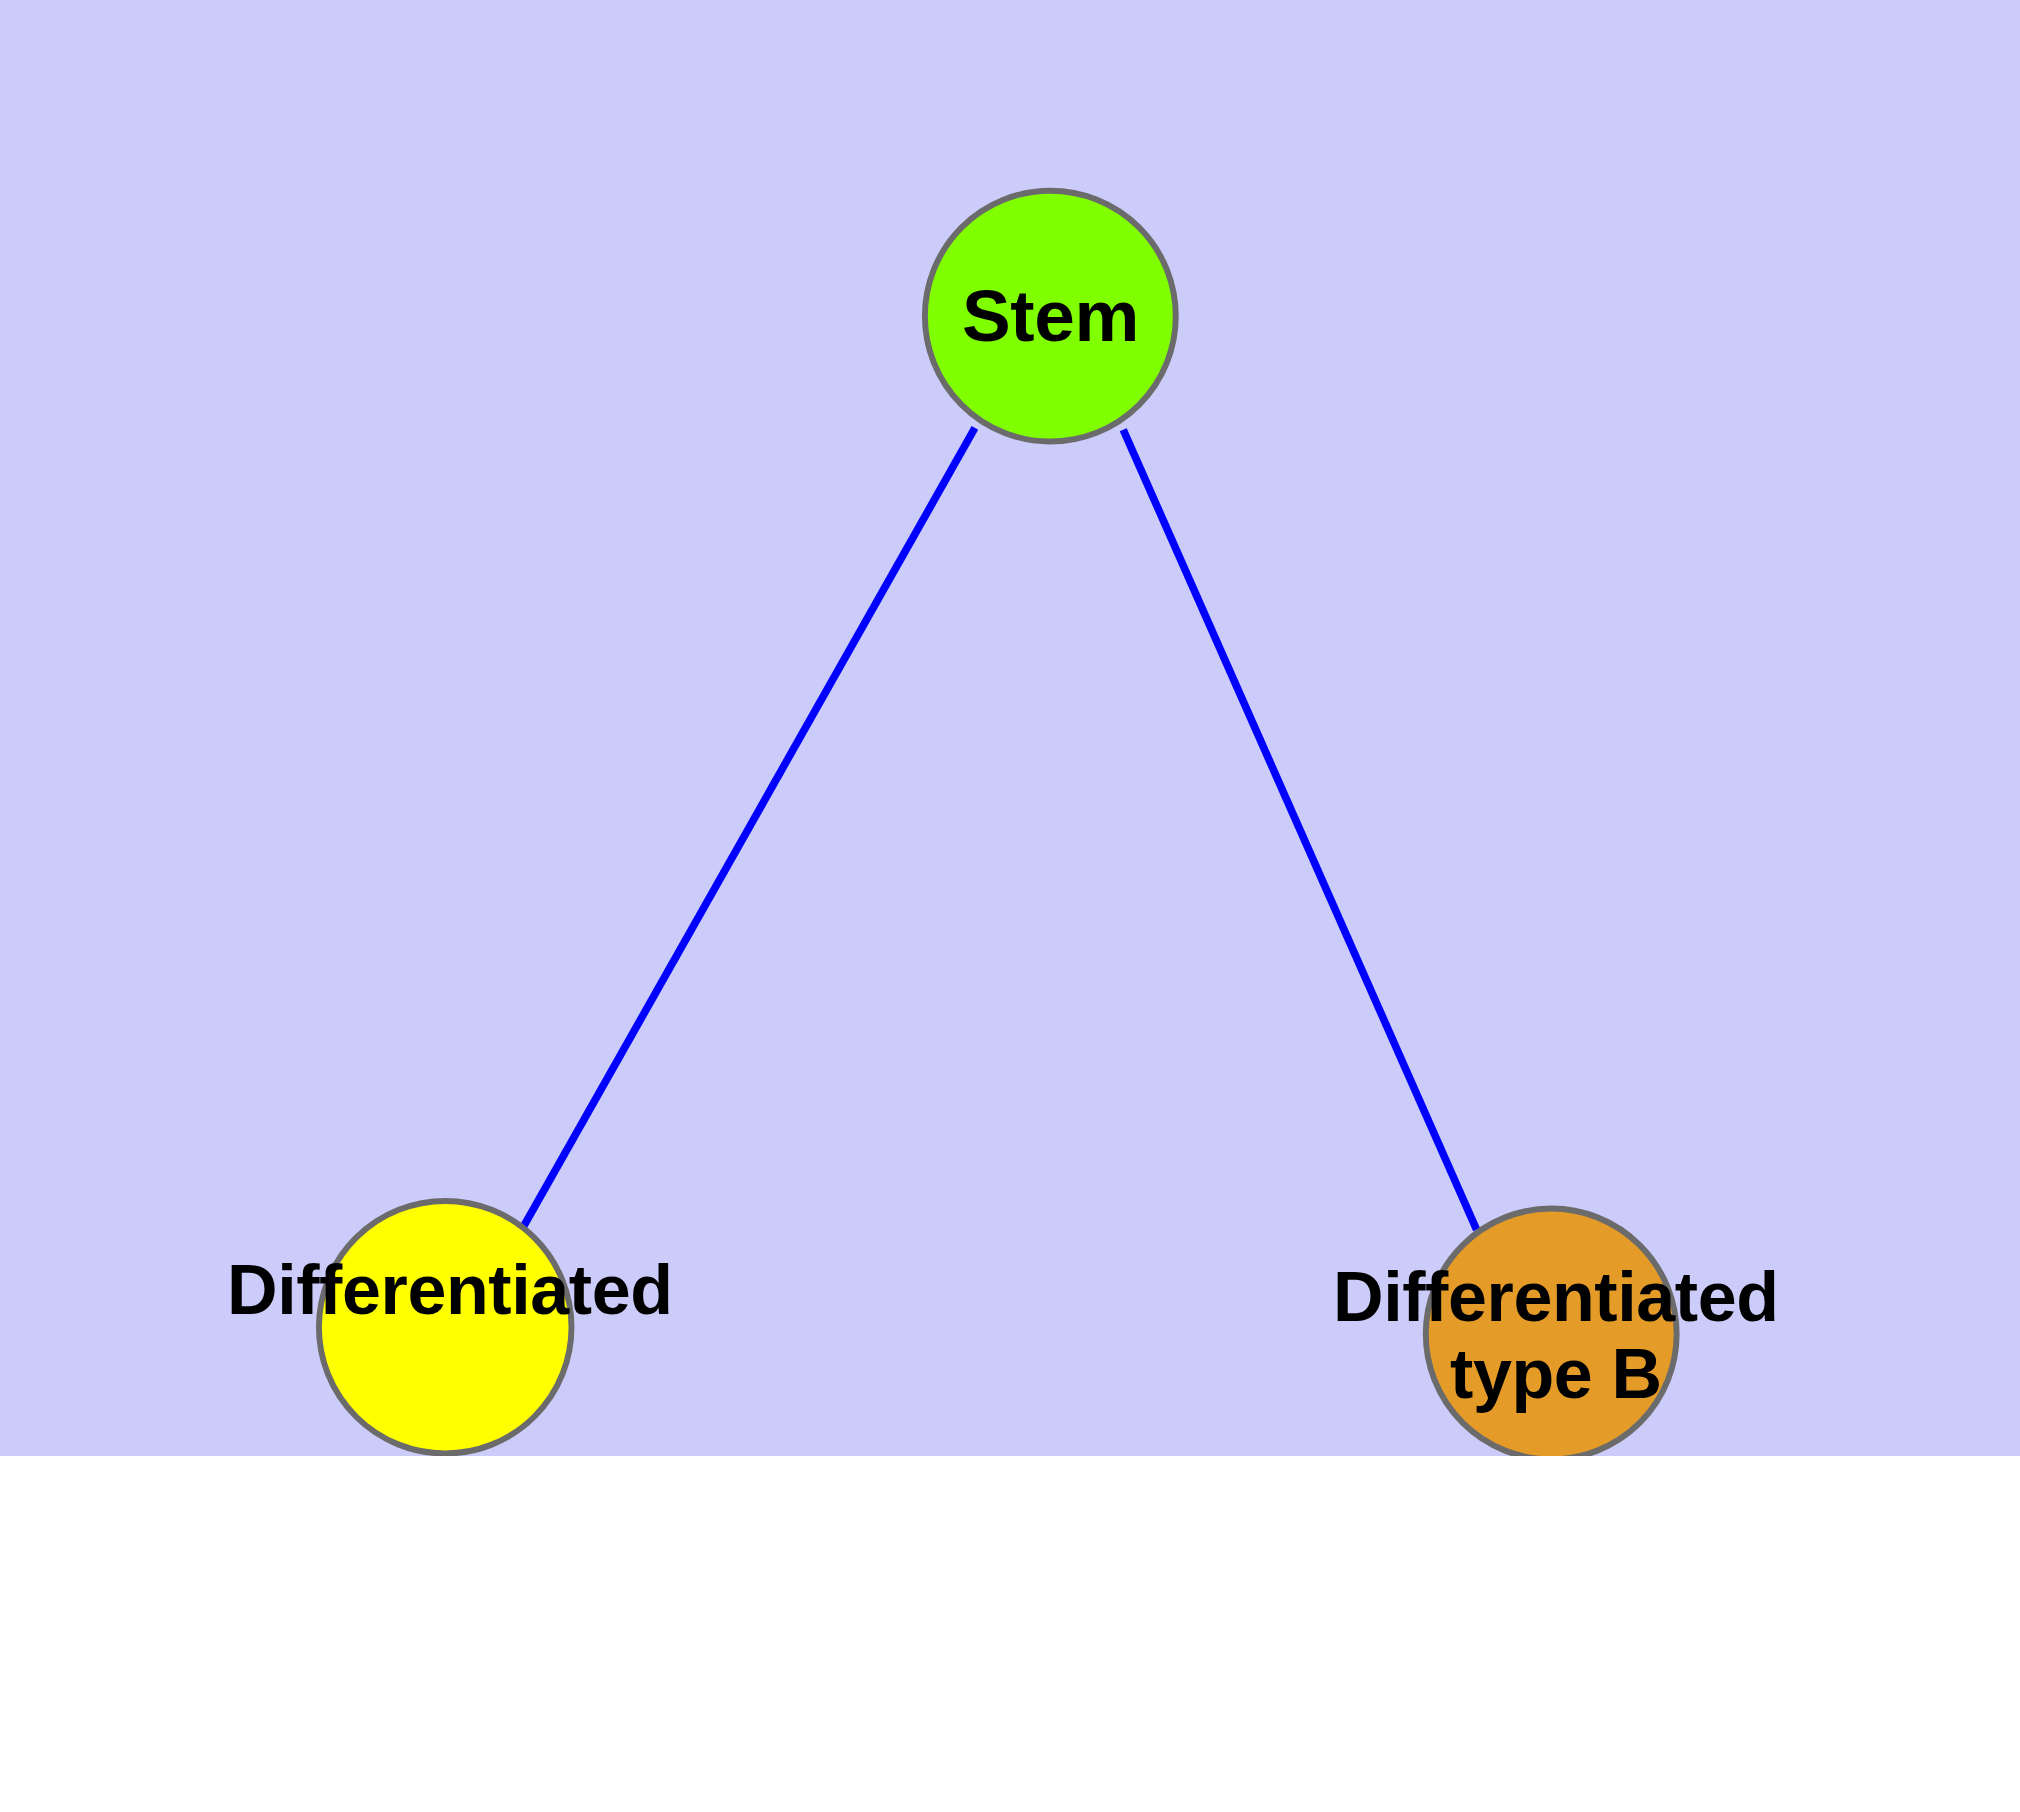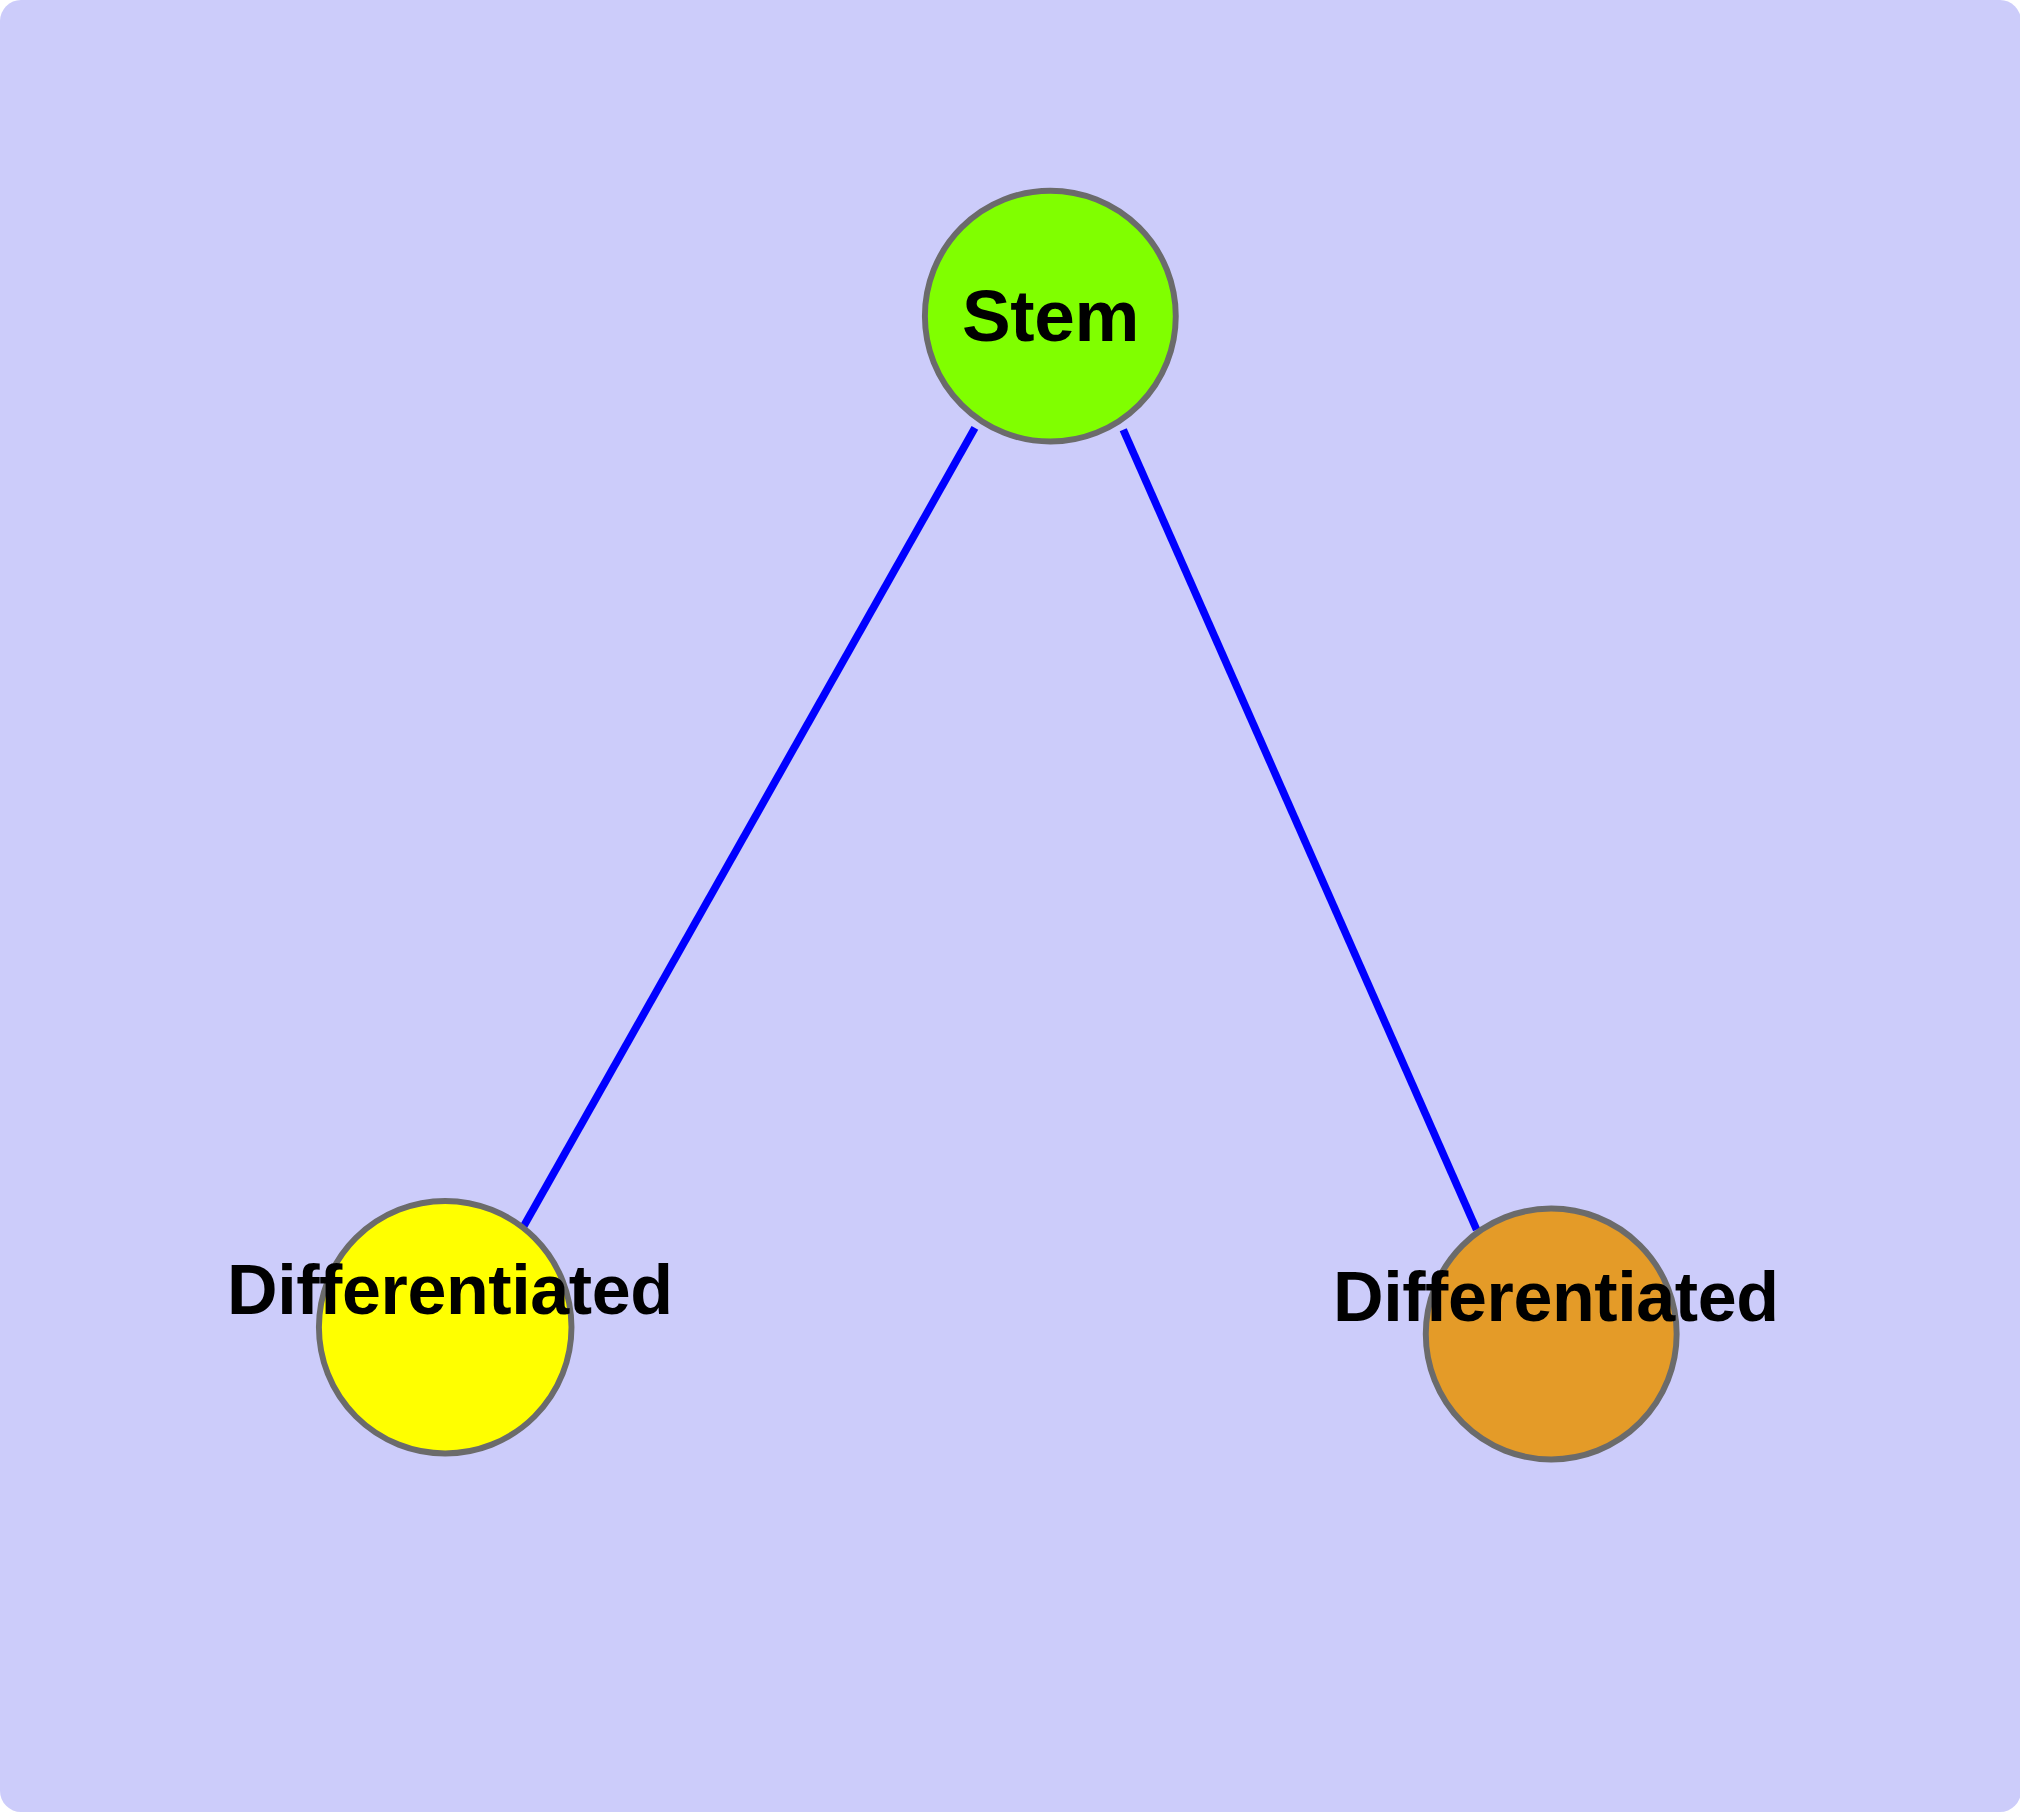--- a/index.html
+++ b/index.html
@@ -39,21 +39,21 @@
   .node-label.stem {
     font-size: 73px;
   }
   .node-label.leaf {
     font-size: 70px;
   }
 </style>
 </head>
 <body>
 
-<div id="canvas" style="width: 2021px; height: 1812px; border-radius: 21px;">
+<div id="canvas" style="width: 2021px; height: 1456px;">
 
   <div id="bg" style="background: rgb(204, 204, 250);"></div>
 
   <svg id="graph-svg" viewBox="0 0 2384 2138" style="width: 2021px; height: 1812px;">
     <g>
       <line class="graph-edge" x1="1150" y1="505" x2="617" y2="1448" stroke="#0000ff" stroke-width="9" stroke-linecap="butt"></line>
       <line class="graph-edge" x1="1325" y1="507" x2="1742" y2="1451" stroke="#0000ff" stroke-width="9" stroke-linecap="butt"></line>
     </g>
     <g>
       <circle class="graph-node" cx="1239" cy="373" r="148" fill="#80ff00" stroke="#6b6b6b" stroke-width="7"></circle>
@@ -63,16 +63,17 @@
   </svg>
 
   <div class="node-label stem" style="color: rgb(0, 0, 0); left: 962px; top: 276px;">
       <div>Stem</div>
     </div>
   <div class="node-label leaf" style="color: rgb(0, 0, 0); left: 227px; top: 1252px;">
       <div>Differentiated</div>
     </div>
   <div class="node-label leaf" style="color: rgb(0, 0, 0); left: 1333px; top: 1259px;">
       <div>Differentiated</div>
+      <div>type B</div>
     </div>
 
 </div>
 
 
 </body></html>

